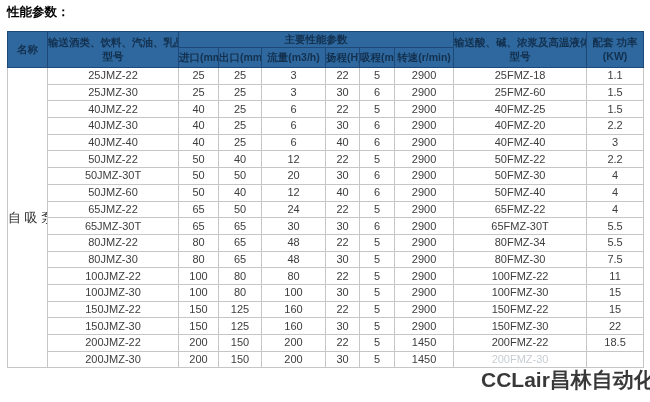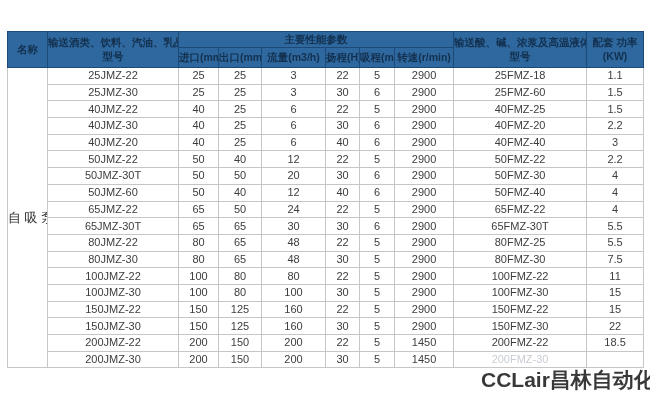--- a/index.html
+++ b/index.html
@@ -29,20 +29,21 @@
 
   .watermark { position:absolute; left:481px; top:366px; font-size:21px;
                font-weight:bold; color:#161616; opacity:0.85; white-space:nowrap;
                letter-spacing:0px; }
 </style>
 </head>
 <body>
 
 <div class="page">
 
+  <div class="title">性能参数：</div>
 
   <table class="specs">
     <colgroup>
       <col style="width:40px">
         <col style="width:131px">
         <col style="width:40px">
       <col style="width:43px">
         <col style="width:64px">
         <col style="width:34px">
       <col style="width:35px">
@@ -116,21 +117,21 @@
     <td>40</td>
     <td>25</td>
     <td>6</td>
     <td>30</td>
     <td>6</td>
     <td>2900</td>
     <td>40FMZ-20</td>
     <td>2.2</td>
   </tr>
         <tr>
-    <td>40JMZ-20</td>
+    <td>40JMZ-40</td>
     <td>40</td>
     <td>25</td>
     <td>6</td>
     <td>40</td>
     <td>6</td>
     <td>2900</td>
     <td>40FMZ-40</td>
     <td>3</td>
   </tr>
         <tr>
@@ -189,21 +190,21 @@
     <td>5.5</td>
   </tr>
         <tr>
     <td>80JMZ-22</td>
     <td>80</td>
     <td>65</td>
     <td>48</td>
     <td>22</td>
     <td>5</td>
     <td>2900</td>
-    <td>80FMZ-25</td>
+    <td>80FMZ-34</td>
     <td>5.5</td>
   </tr>
         <tr>
     <td>80JMZ-30</td>
     <td>80</td>
     <td>65</td>
     <td>48</td>
     <td>30</td>
     <td>5</td>
     <td>2900</td>

